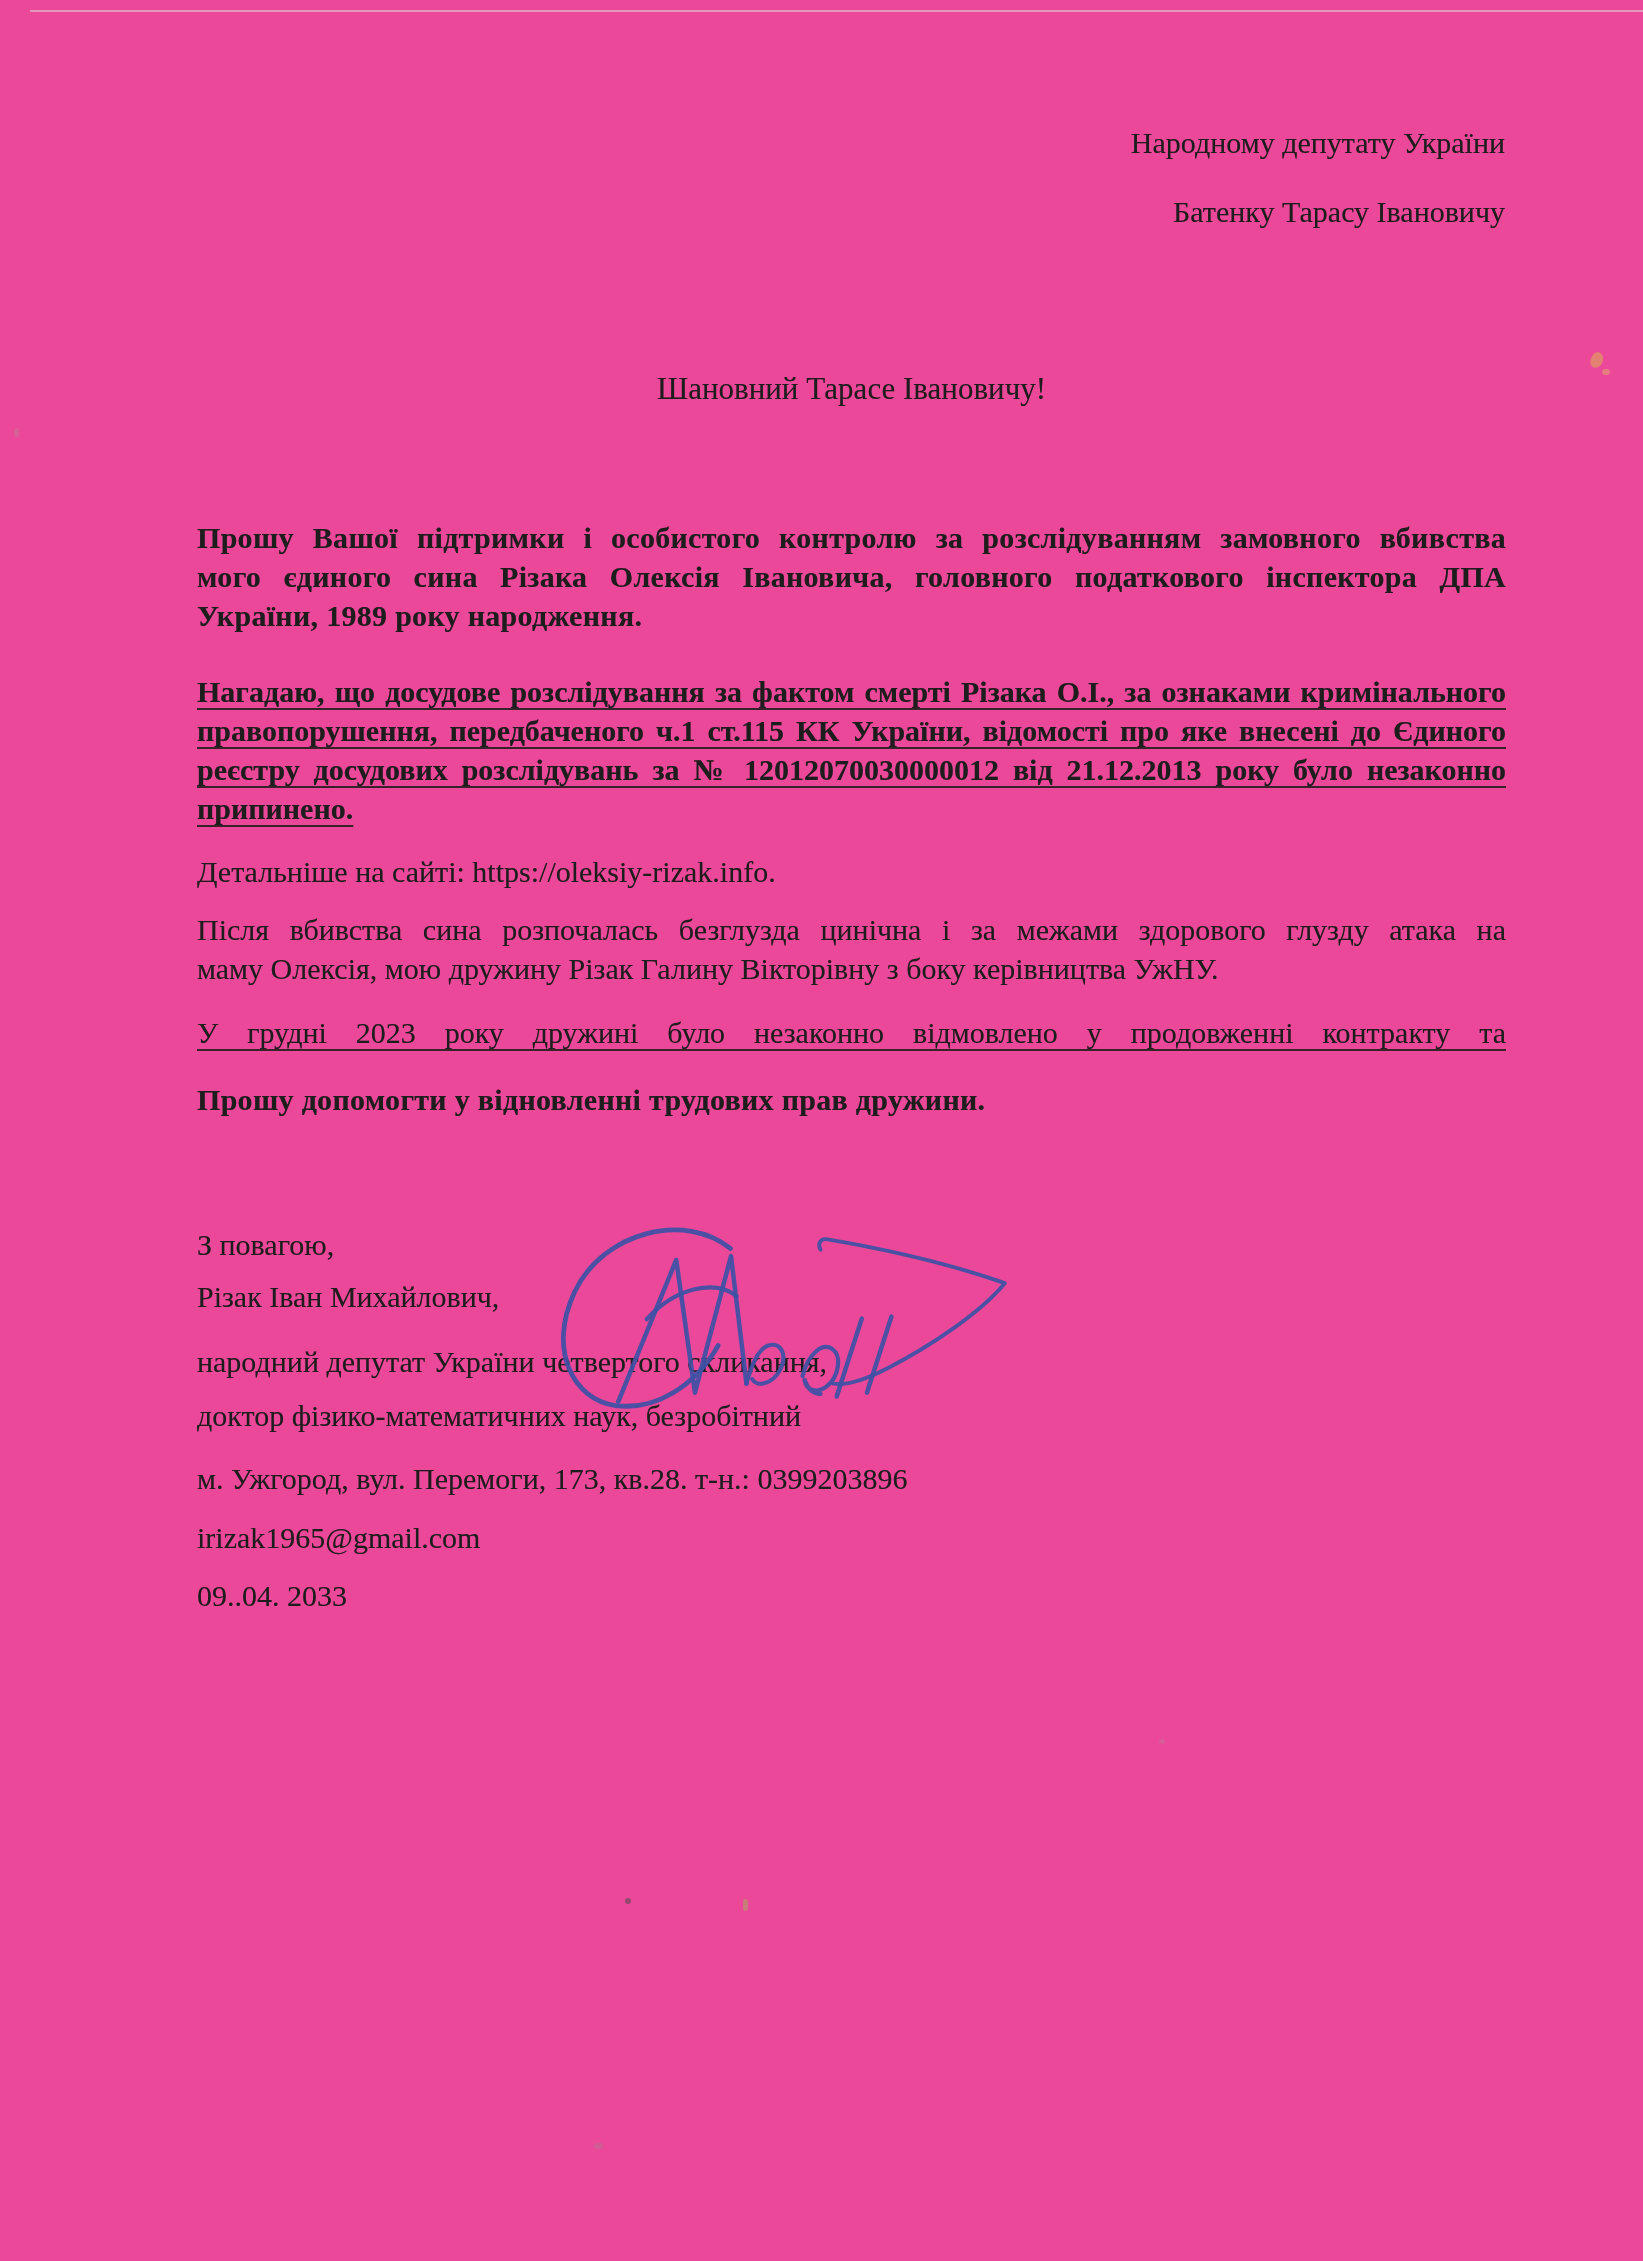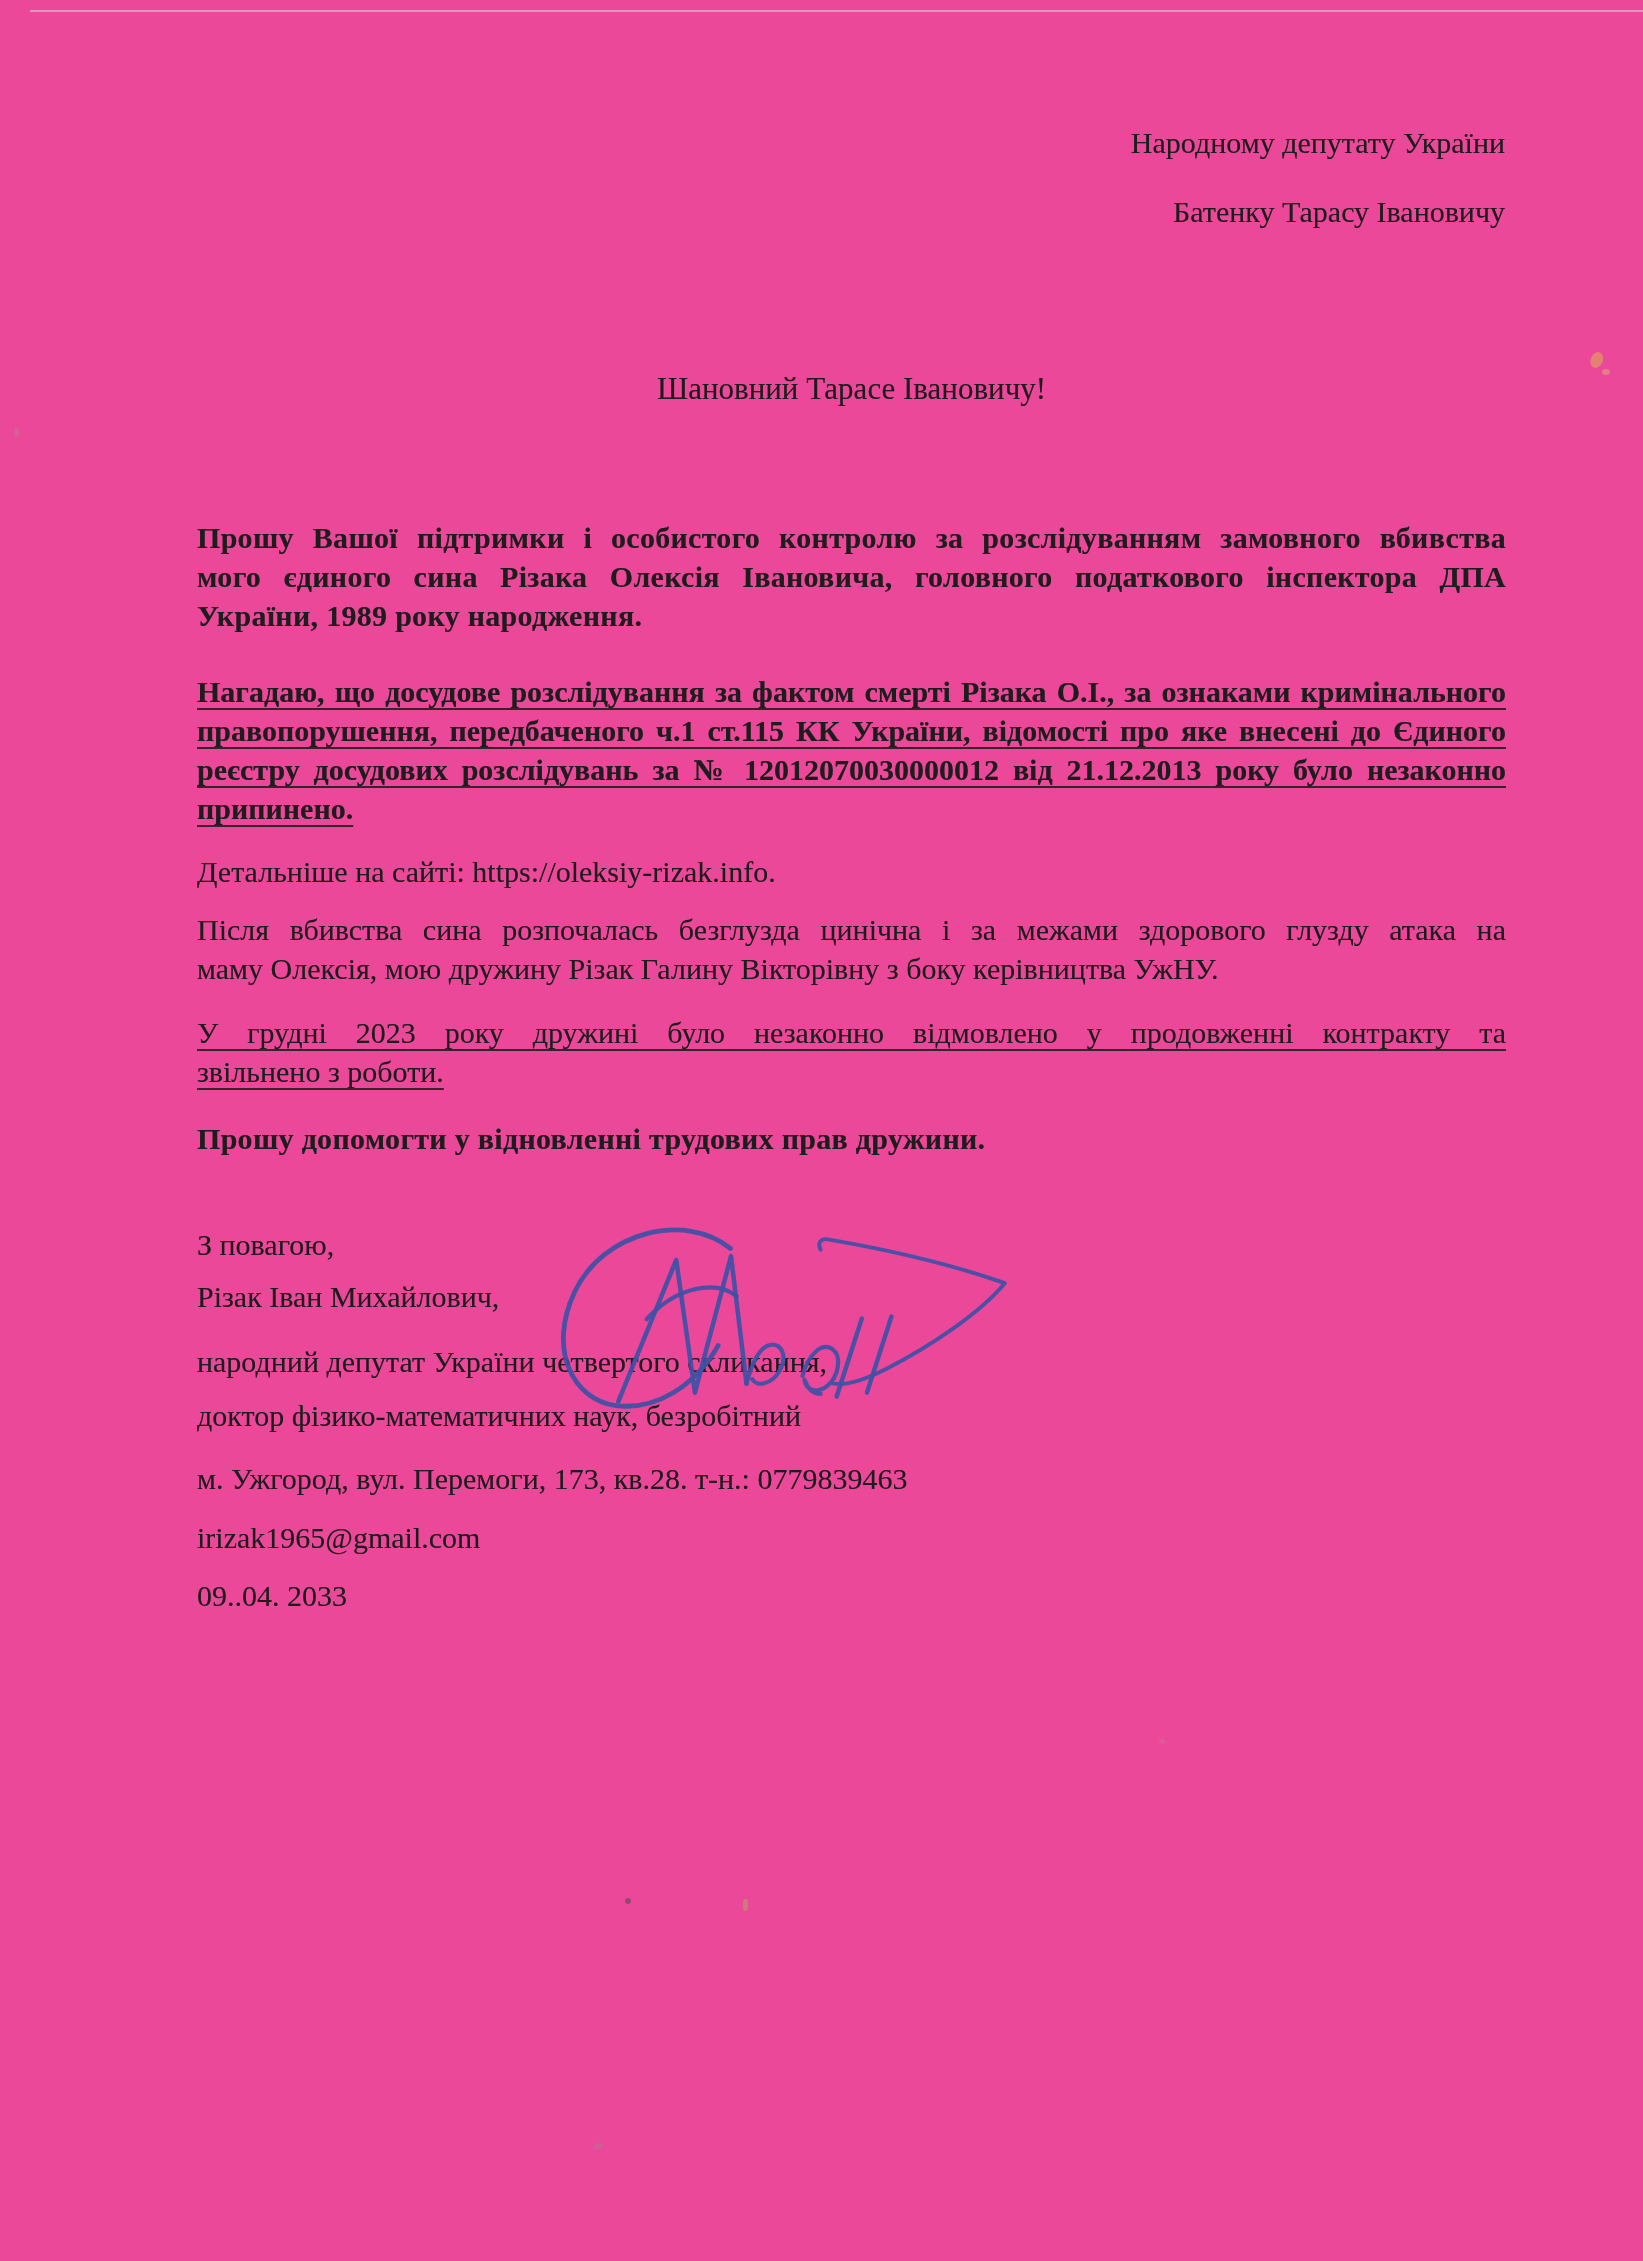--- a/index.html
+++ b/index.html
@@ -109,34 +109,33 @@
       <span class="ln last txt">Детальніше на сайті: https://oleksiy-rizak.info.</span>
     </p>
 
     <p class="para mb39">
       <span class="ln just txt">Після вбивства сина розпочалась безглузда цинічна і за межами здорового глузду атака на</span>
       <span class="ln last txt">маму Олексія, мою дружину Різак Галину Вікторівну з боку керівництва УжНУ.</span>
     </p>
 
     <p class="para u mb39">
       <span class="ln just txt">У грудні 2023 року дружині було незаконно відмовлено у продовженні контракту та</span>
-      <span class="ln last txt">звільнено з роботи.</span>
     </p>
 
     <p class="para b">
       <span class="ln last txt">Прошу допомогти у відновленні трудових прав дружини.</span>
     </p>
 
   </div>
 
   <div class="sb sb1 txt">З повагою,</div>
   <div class="sb sb2 txt">Різак Іван Михайлович,</div>
   <div class="sb sb3 txt">народний депутат України четвертого скликання,</div>
   <div class="sb sb4 txt">доктор фізико-математичних наук, безробітний</div>
-  <div class="sb sb5 txt">м. Ужгород, вул. Перемоги, 173, кв.28. т-н.: 0779839463</div>
+  <div class="sb sb5 txt">м. Ужгород, вул. Перемоги, 173, кв.28. т-н.: 0399203896</div>
   <div class="sb sb6 txt">irizak1965@gmail.com</div>
   <div class="sb sb7 txt">09..04. 2033</div>
 
   <svg class="sig" viewBox="0 0 820 312" aria-hidden="true">
     <path d="M 312,58 C 243,2 116,30 70,126 C 28,216 68,293 134,302 C 196,310 257,272 293,209" stroke-width="7.5"></path>
     <path d="M 138,296 L 228,76 L 257,282 L 313,70 L 337,268" stroke-width="7"></path>
     <path d="M 182,168 C 228,118 288,106 322,132" stroke-width="6.5"></path>
     <path d="M 337,268 C 346,234 357,214 370,209 C 391,202 401,224 389,247 C 377,269 353,274 346,261" stroke-width="6.5"></path>
     <path d="M 424,256 C 433,222 454,204 470,214 C 486,225 480,257 462,272 C 447,284 430,279 427,262 C 432,276 441,284 452,284" stroke-width="6.5"></path>
     <path d="M 477,288 L 516,167 M 524,282 L 562,164" stroke-width="7"></path>

